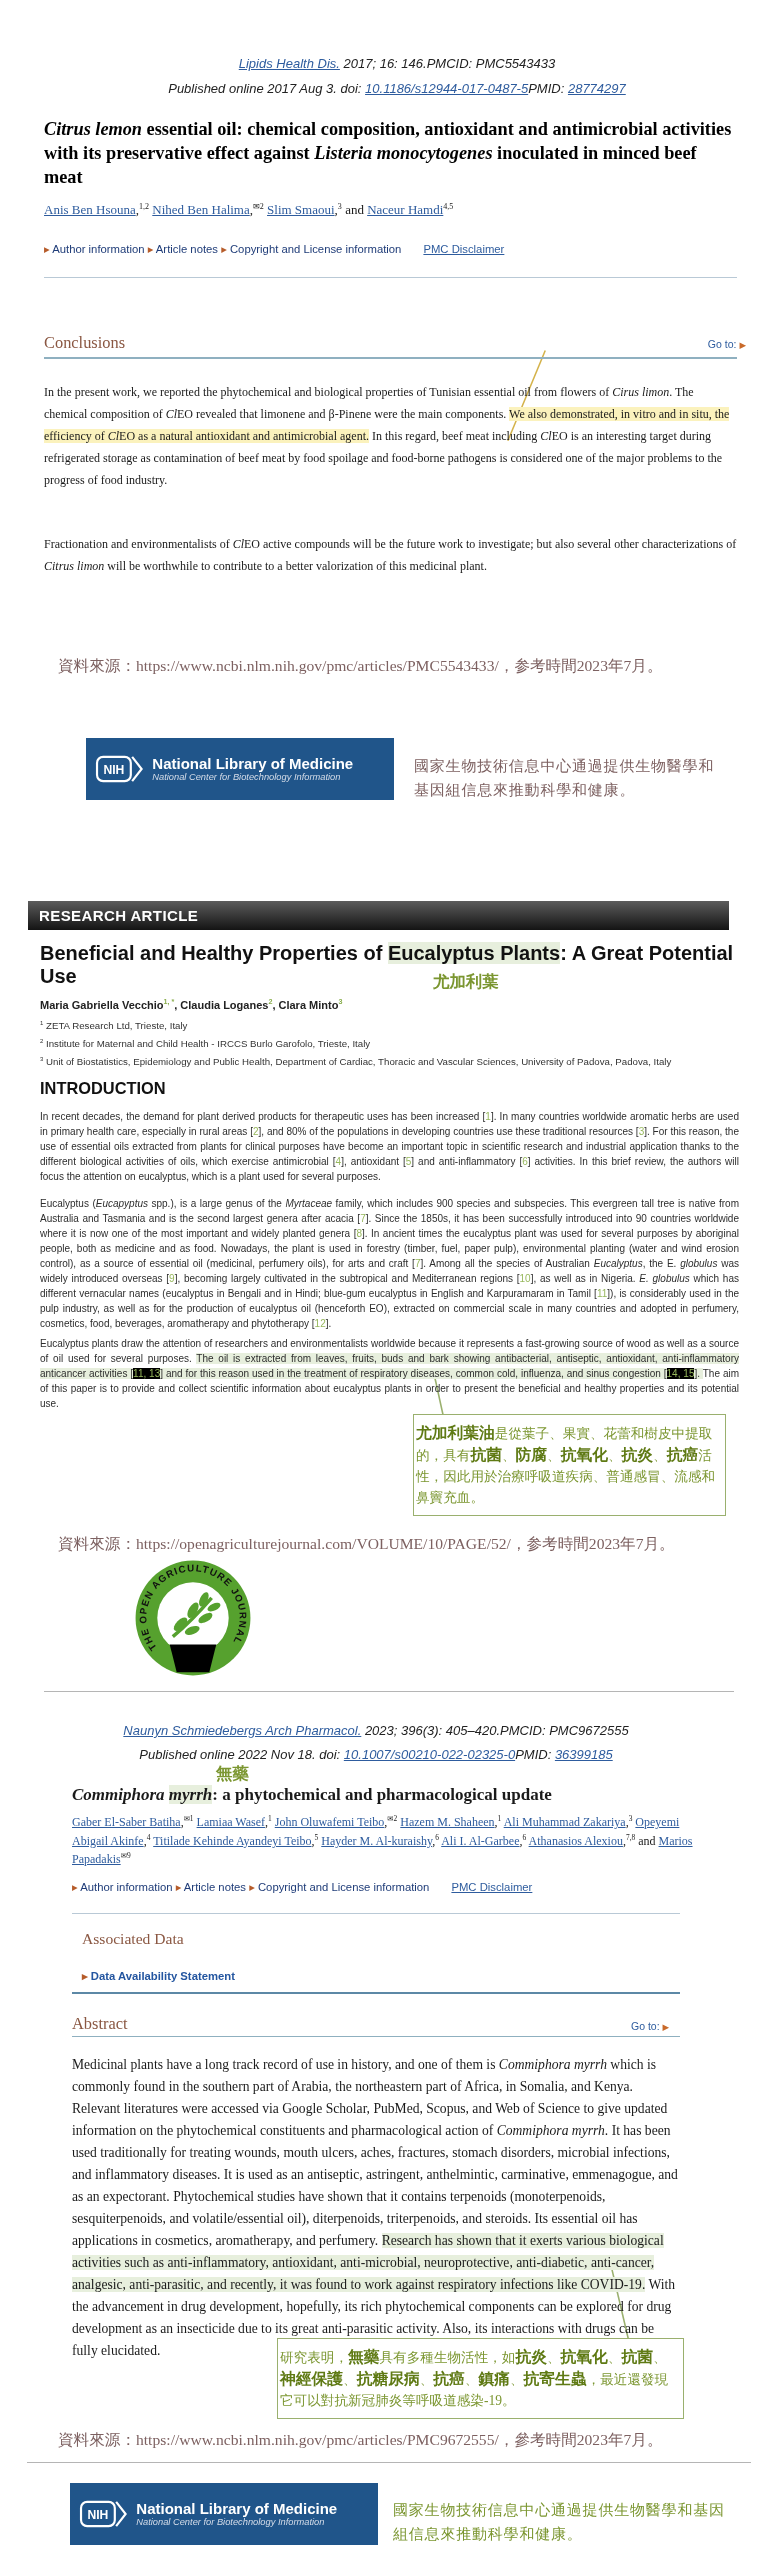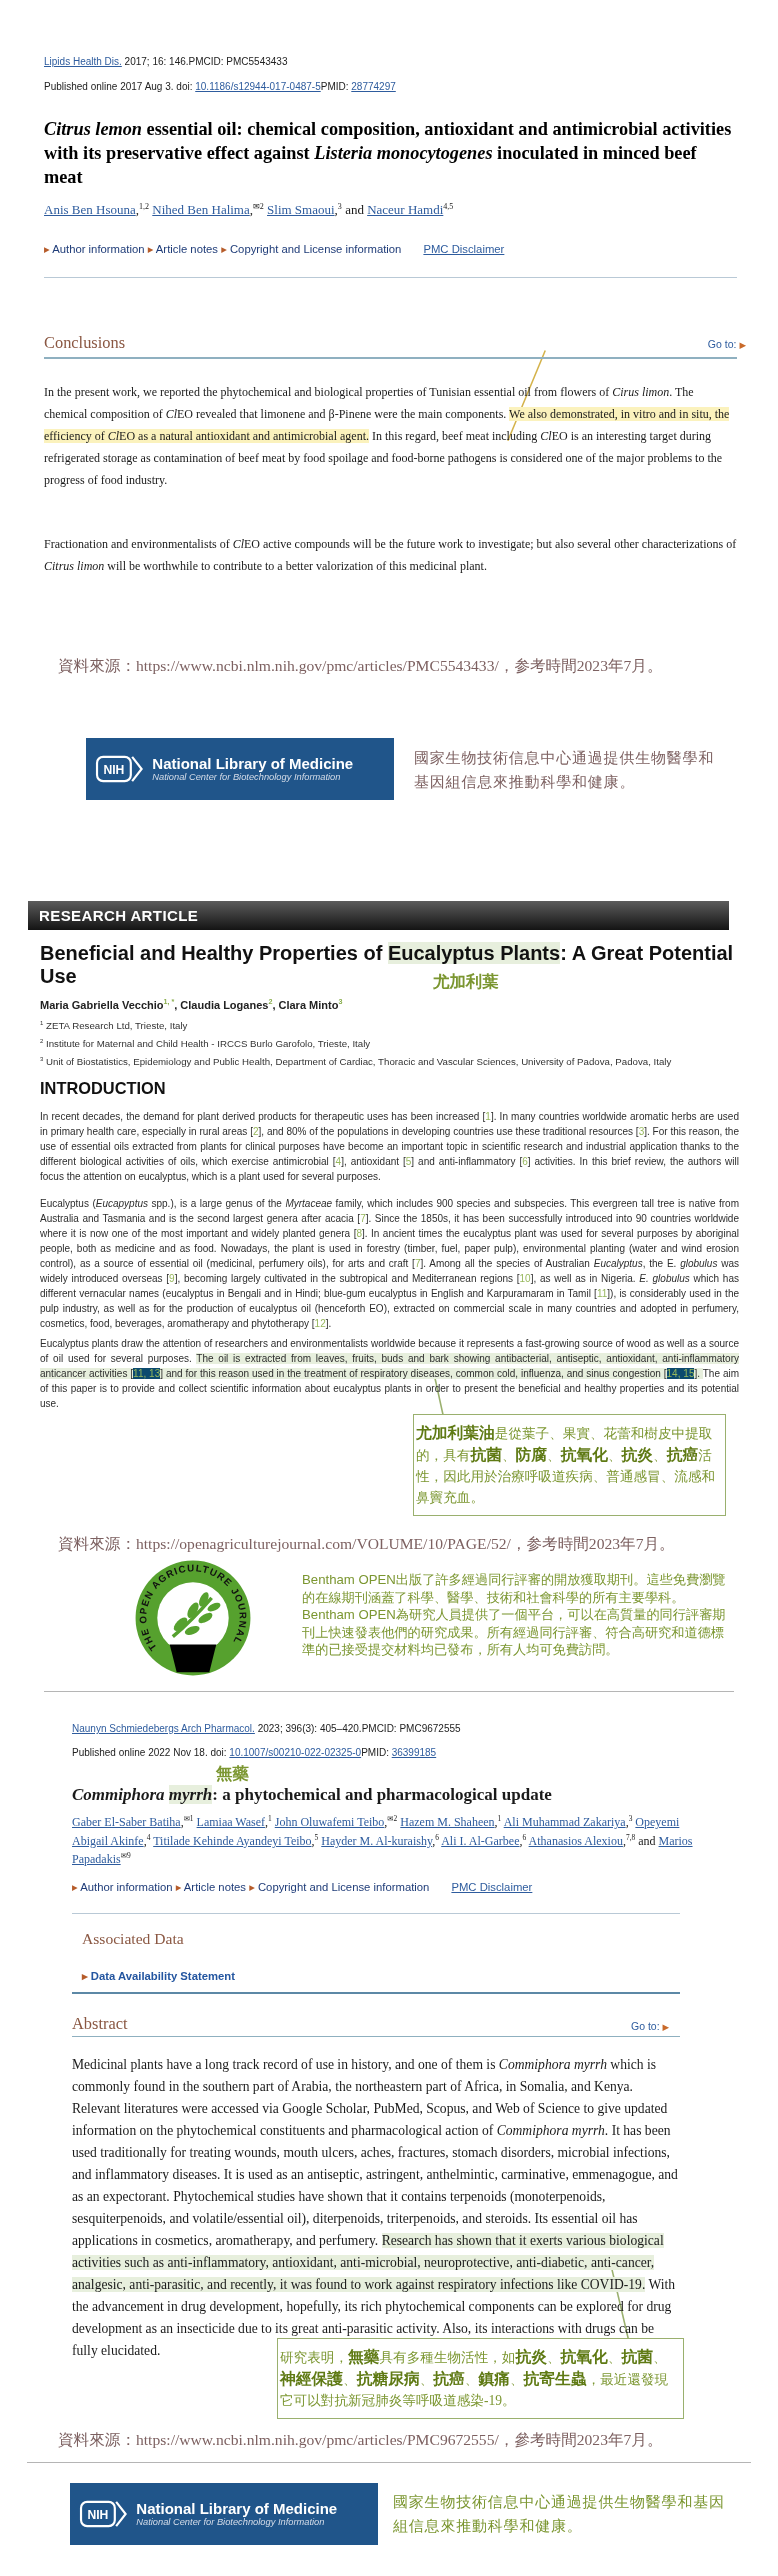--- a/index.html
+++ b/index.html
@@ -10,54 +10,54 @@
   
   .seg-i{font-style:italic}
   .seg-b{font-weight:bold}
   .seg-hy{background:#fbf2bd}
   .seg-hyi{background:#fbf2bd;font-style:italic}
   .seg-hg{background:#e7efdd}
   .seg-ihg{background:#e7efdd;font-style:italic}
   .seg-hg2{background:#e7efdd}
   .seg-lk{color:#2e5c9e;text-decoration:underline;cursor:pointer}
   .seg-ref{color:#97b85c}
-  .seg-refhl{color:#97b85c;background:#0c4a6e}
+  .seg-refhl{color:#97b85c;background:#000000}
   .seg-sup{vertical-align:super;font-size:0.62em;line-height:0}
   .seg-supg{vertical-align:super;font-size:0.65em;line-height:0;color:#8aae4e}
   .seg-nav{color:#1f3c78}
   .seg-navarrow{color:#b65c2a}
   .seg-sp{display:inline-block;width:22px}
   .seg-cnm{color:#7a5c5c}
   .seg-cnm-b{color:#6b4747;font-weight:bold;font-size:1.12em}
   .seg-cng{color:#7b9630}
   .seg-cng-b{color:#5f7a14;font-weight:bold;font-size:1.16em}
 
-  .meta-row{display:flex;justify-content:flex-start;font-size:10px;color:#222;
-            font-family:"Liberation Sans",sans-serif;}
+  .meta-row{display:flex;justify-content:center;font-size:13px;color:#222;
+            font-family:"Liberation Sans",sans-serif;font-style:italic;}
   .lk{color:#2e5c9e;text-decoration:underline;cursor:pointer}
   .heading-brown{color:#8a5742;font-size:16.4px;font-family:"Liberation Serif",serif;}
   .goto{font-family:"Liberation Sans",sans-serif;font-size:10.5px;color:#2e5c9e;cursor:pointer}
   .goto .arrow{color:#c96a2a;font-size:8.6px}
   .rule-thin{height:0.8px;background:#b9c9d6}
   .rule-teal{height:1.6px;background:#8fb0c0}
   .rule-gray{height:0.8px;background:#b5b5b5}
   .rule-thick{height:1.6px;background:#5c88a6}
   .body-para{font-size:12px;line-height:22px;width:693px;}
   .intro-para{font-family:"Liberation Sans",sans-serif;font-size:10px;line-height:15px;
               width:699px;text-align:justify;color:#2d2d2d;}
   .ann-box-m{border:1.6px solid #6d4c4c;background:#fff;padding:7.8px 9.3px;
              font-size:15.6px;line-height:22px;text-align:center;}
   .ann-box-g{border:1.6px solid #9ab06e;background:#fff;padding:7px 2px;
              font-size:13.6px;line-height:21px;}
   .source-line{font-size:15.6px;color:#7d6161;}
   .nih-banner{width:308px;height:62px;background:#20558a;display:flex;align-items:center;
               padding-left:9.3px;box-sizing:border-box;cursor:pointer}
   .nih-text1{color:#fff;font-family:"Liberation Sans",sans-serif;font-weight:bold;font-size:15px;line-height:16.4px;}
   .nih-text2{color:#d4dce8;font-family:"Liberation Sans",sans-serif;font-style:italic;font-size:9.3px;}
-  .cn-nlm{font-size:15px;line-height:24px;letter-spacing:0.8px;}
+  .cn-nlm{font-size:15px;line-height:24px;letter-spacing:0.8px;margin-top:8px;}
   .banner-dark{background:linear-gradient(#5c5c5c,#141414);color:#fff;
                font-family:"Liberation Sans",sans-serif;font-weight:bold;font-size:15px;
                line-height:29px;height:29px;padding-left:11px;box-sizing:border-box;
                letter-spacing:0.4px;}
   .b-title{font-family:"Liberation Sans",sans-serif;font-weight:bold;font-size:20px;color:#111;}
   .cn-olive-label{font-family:"Liberation Sans",sans-serif;font-weight:bold;font-size:16.4px;color:#7b9630;}
   .b-authors{font-family:"Liberation Sans",sans-serif;font-weight:bold;font-size:11px;color:#222;}
   .b-affil{font-family:"Liberation Sans",sans-serif;font-size:9.7px;line-height:18px;color:#333;}
   .intro-head{font-family:"Liberation Sans",sans-serif;font-weight:bold;font-size:16.4px;color:#111;}
   .bentham{font-family:"Liberation Sans",sans-serif;font-size:13.2px;line-height:17.5px;color:#7b9630;}
@@ -164,21 +164,20 @@
       <ellipse cx="103" cy="62" rx="9" ry="4.5" transform="rotate(-25 103 62)"></ellipse>
     </g>
     <defs>
       <path id="oaring" d="M33.6 118.4 A60 60 0 1 1 118.4 118.4" fill="none"></path>
     </defs>
     <text font-family="Liberation Sans, sans-serif" font-size="12.5" font-weight="bold" fill="#101010" letter-spacing="1.5">
       <textPath href="#oaring" startOffset="2%">THE OPEN AGRICULTURE JOURNAL</textPath>
     </text>
   </svg>
 
-  <div class="abs bentham" style="left:302px;top:1571px;width:430px">Bentham OPEN出版了許多經過同行評審的開放獲取期刊。這些免費瀏覽的在線期刊涵蓋了科學、醫學、技術和社會科學的所有主要學科。Bentham OPEN為研究人員提供了一個平台，可以在高質量的同行評審期刊上快速發表他們的研究成果。所有經過同行評審、符合高研究和道德標準的已接受提交材料均已發布，所有人均可免費訪問。</div>
 
   <div class="abs rule-gray" style="left:44px;top:1691px;width:690px"></div>
 
   <div class="abs meta-row" style="left:72px;top:1723px;width:608px">
     <span><span class="lk">Naunyn Schmiedebergs Arch Pharmacol.</span><span> 2023; 396(3): 405–420.</span></span>
     <span>PMCID: PMC9672555</span>
   </div>
   <div class="abs meta-row" style="left:72px;top:1747px;width:608px">
     <span><span>Published online 2022 Nov 18. doi: </span><span class="lk">10.1007/s00210-022-02325-0</span></span>
     <span><span>PMID: </span><span class="lk">36399185</span></span>

